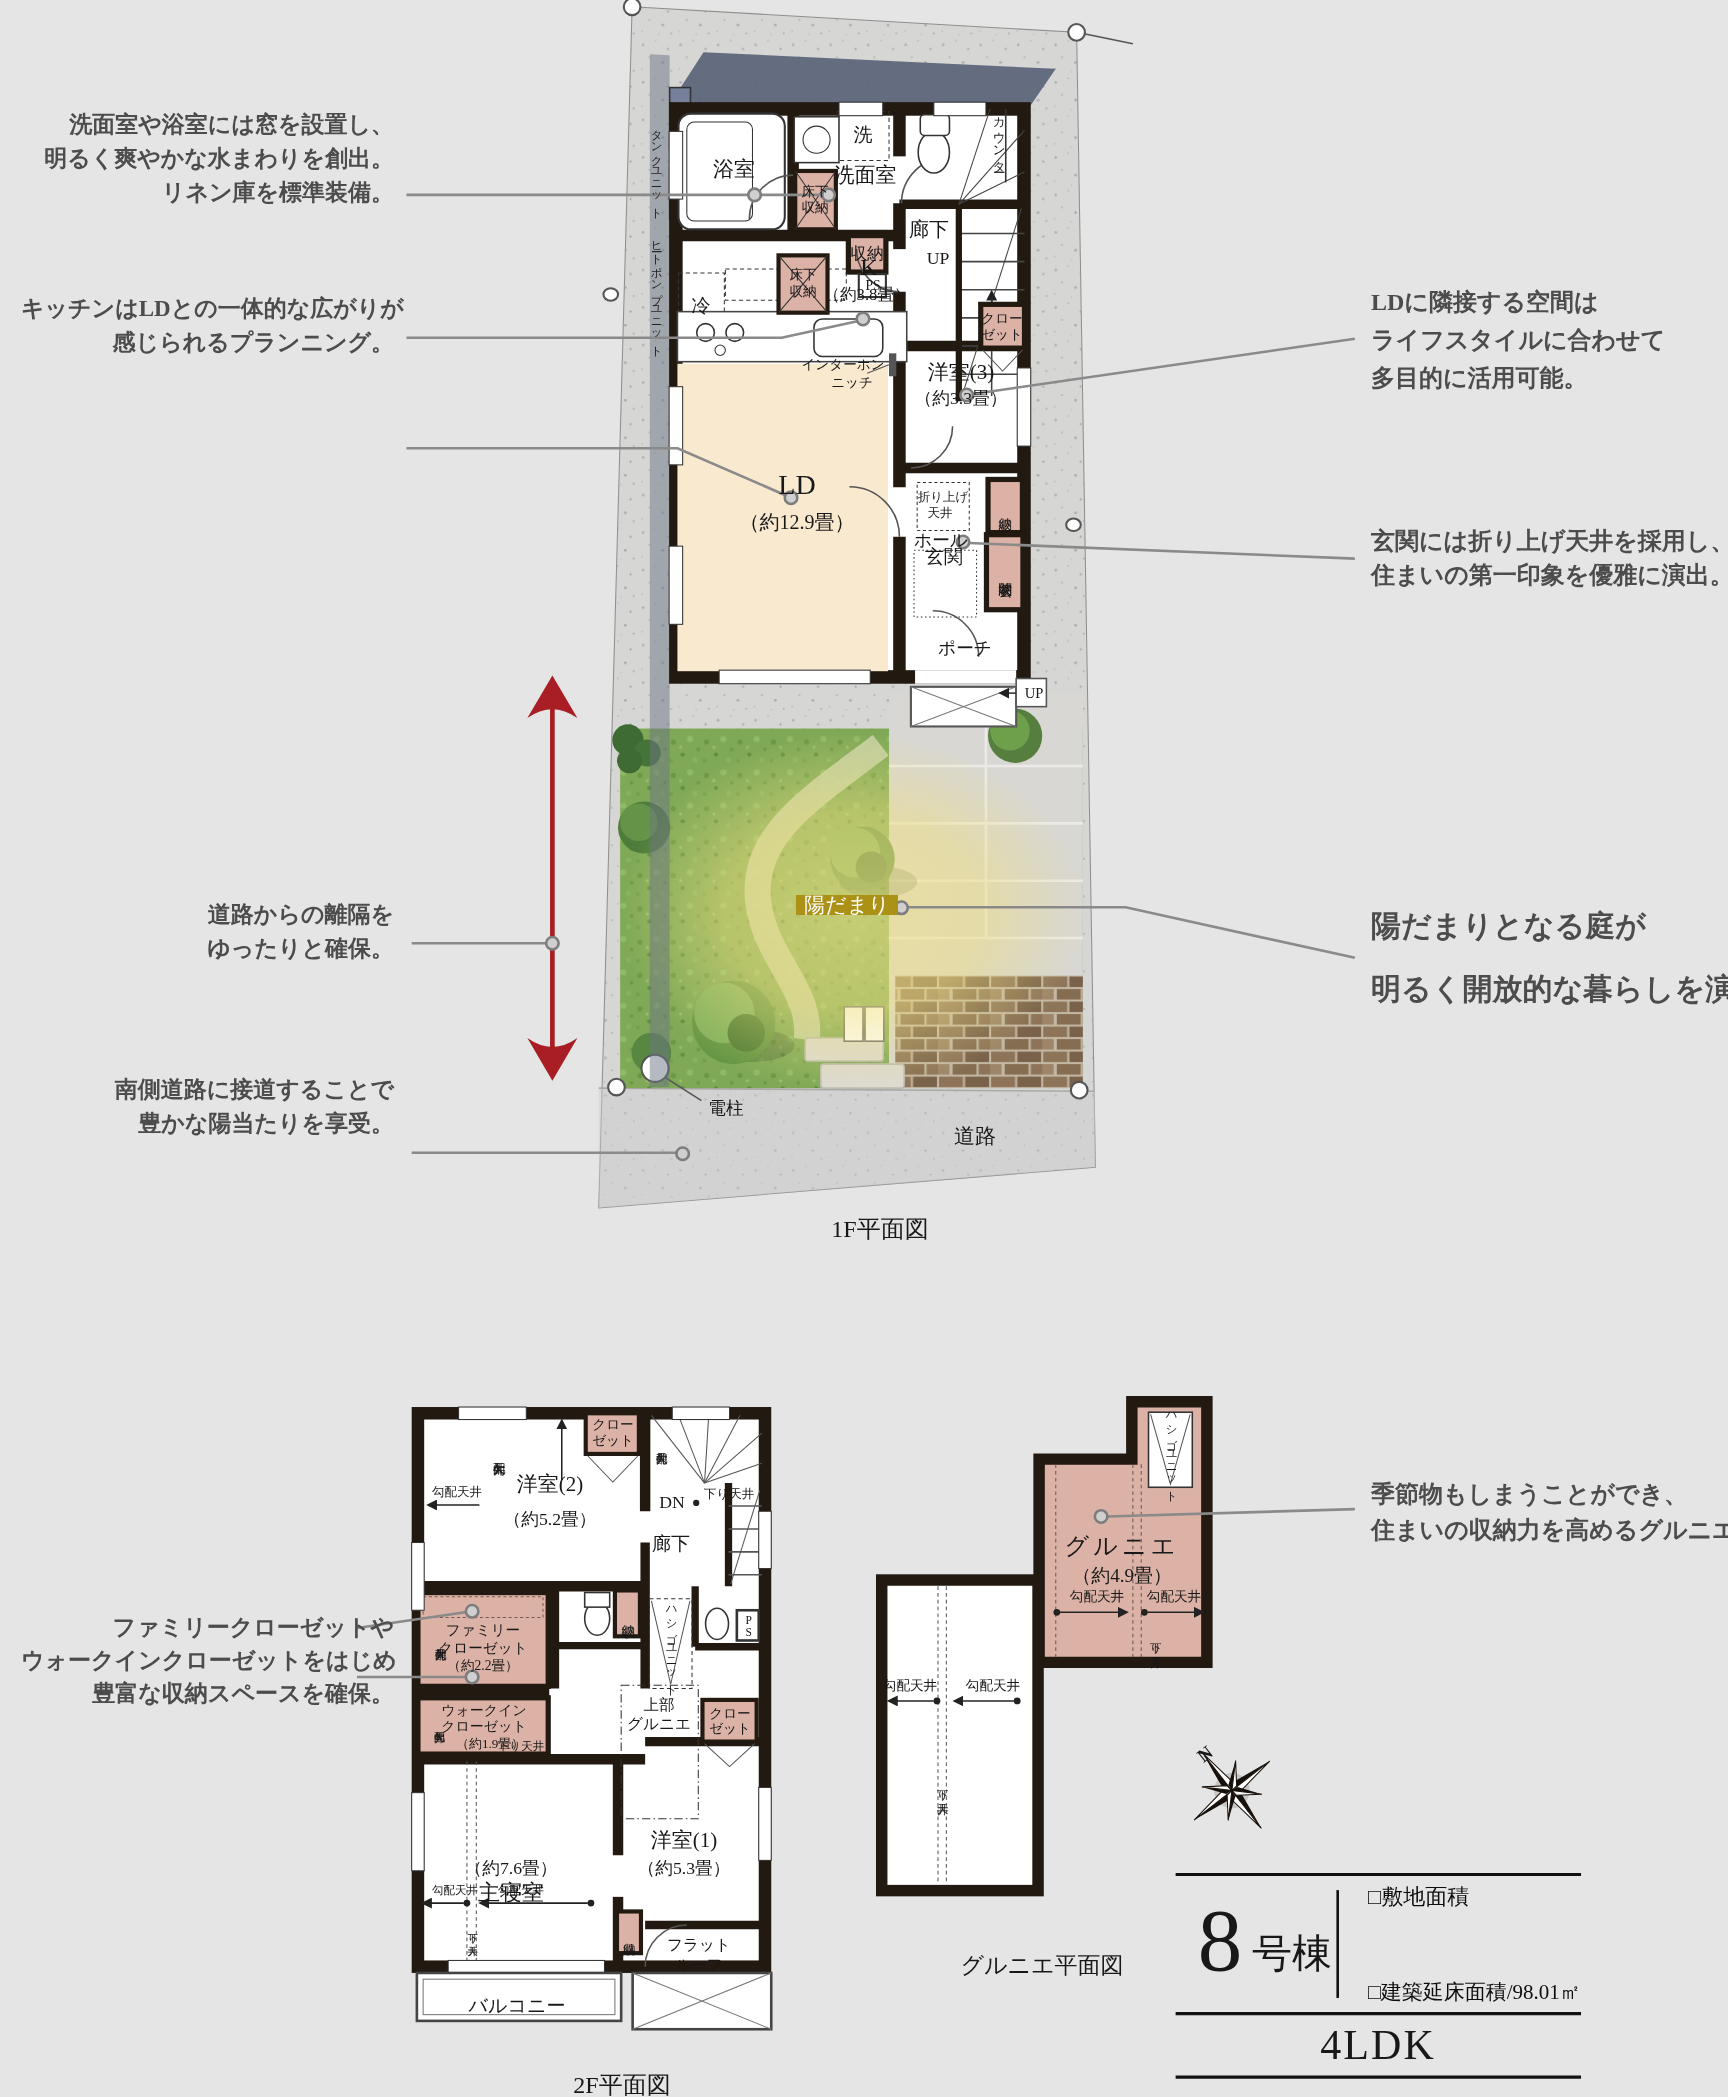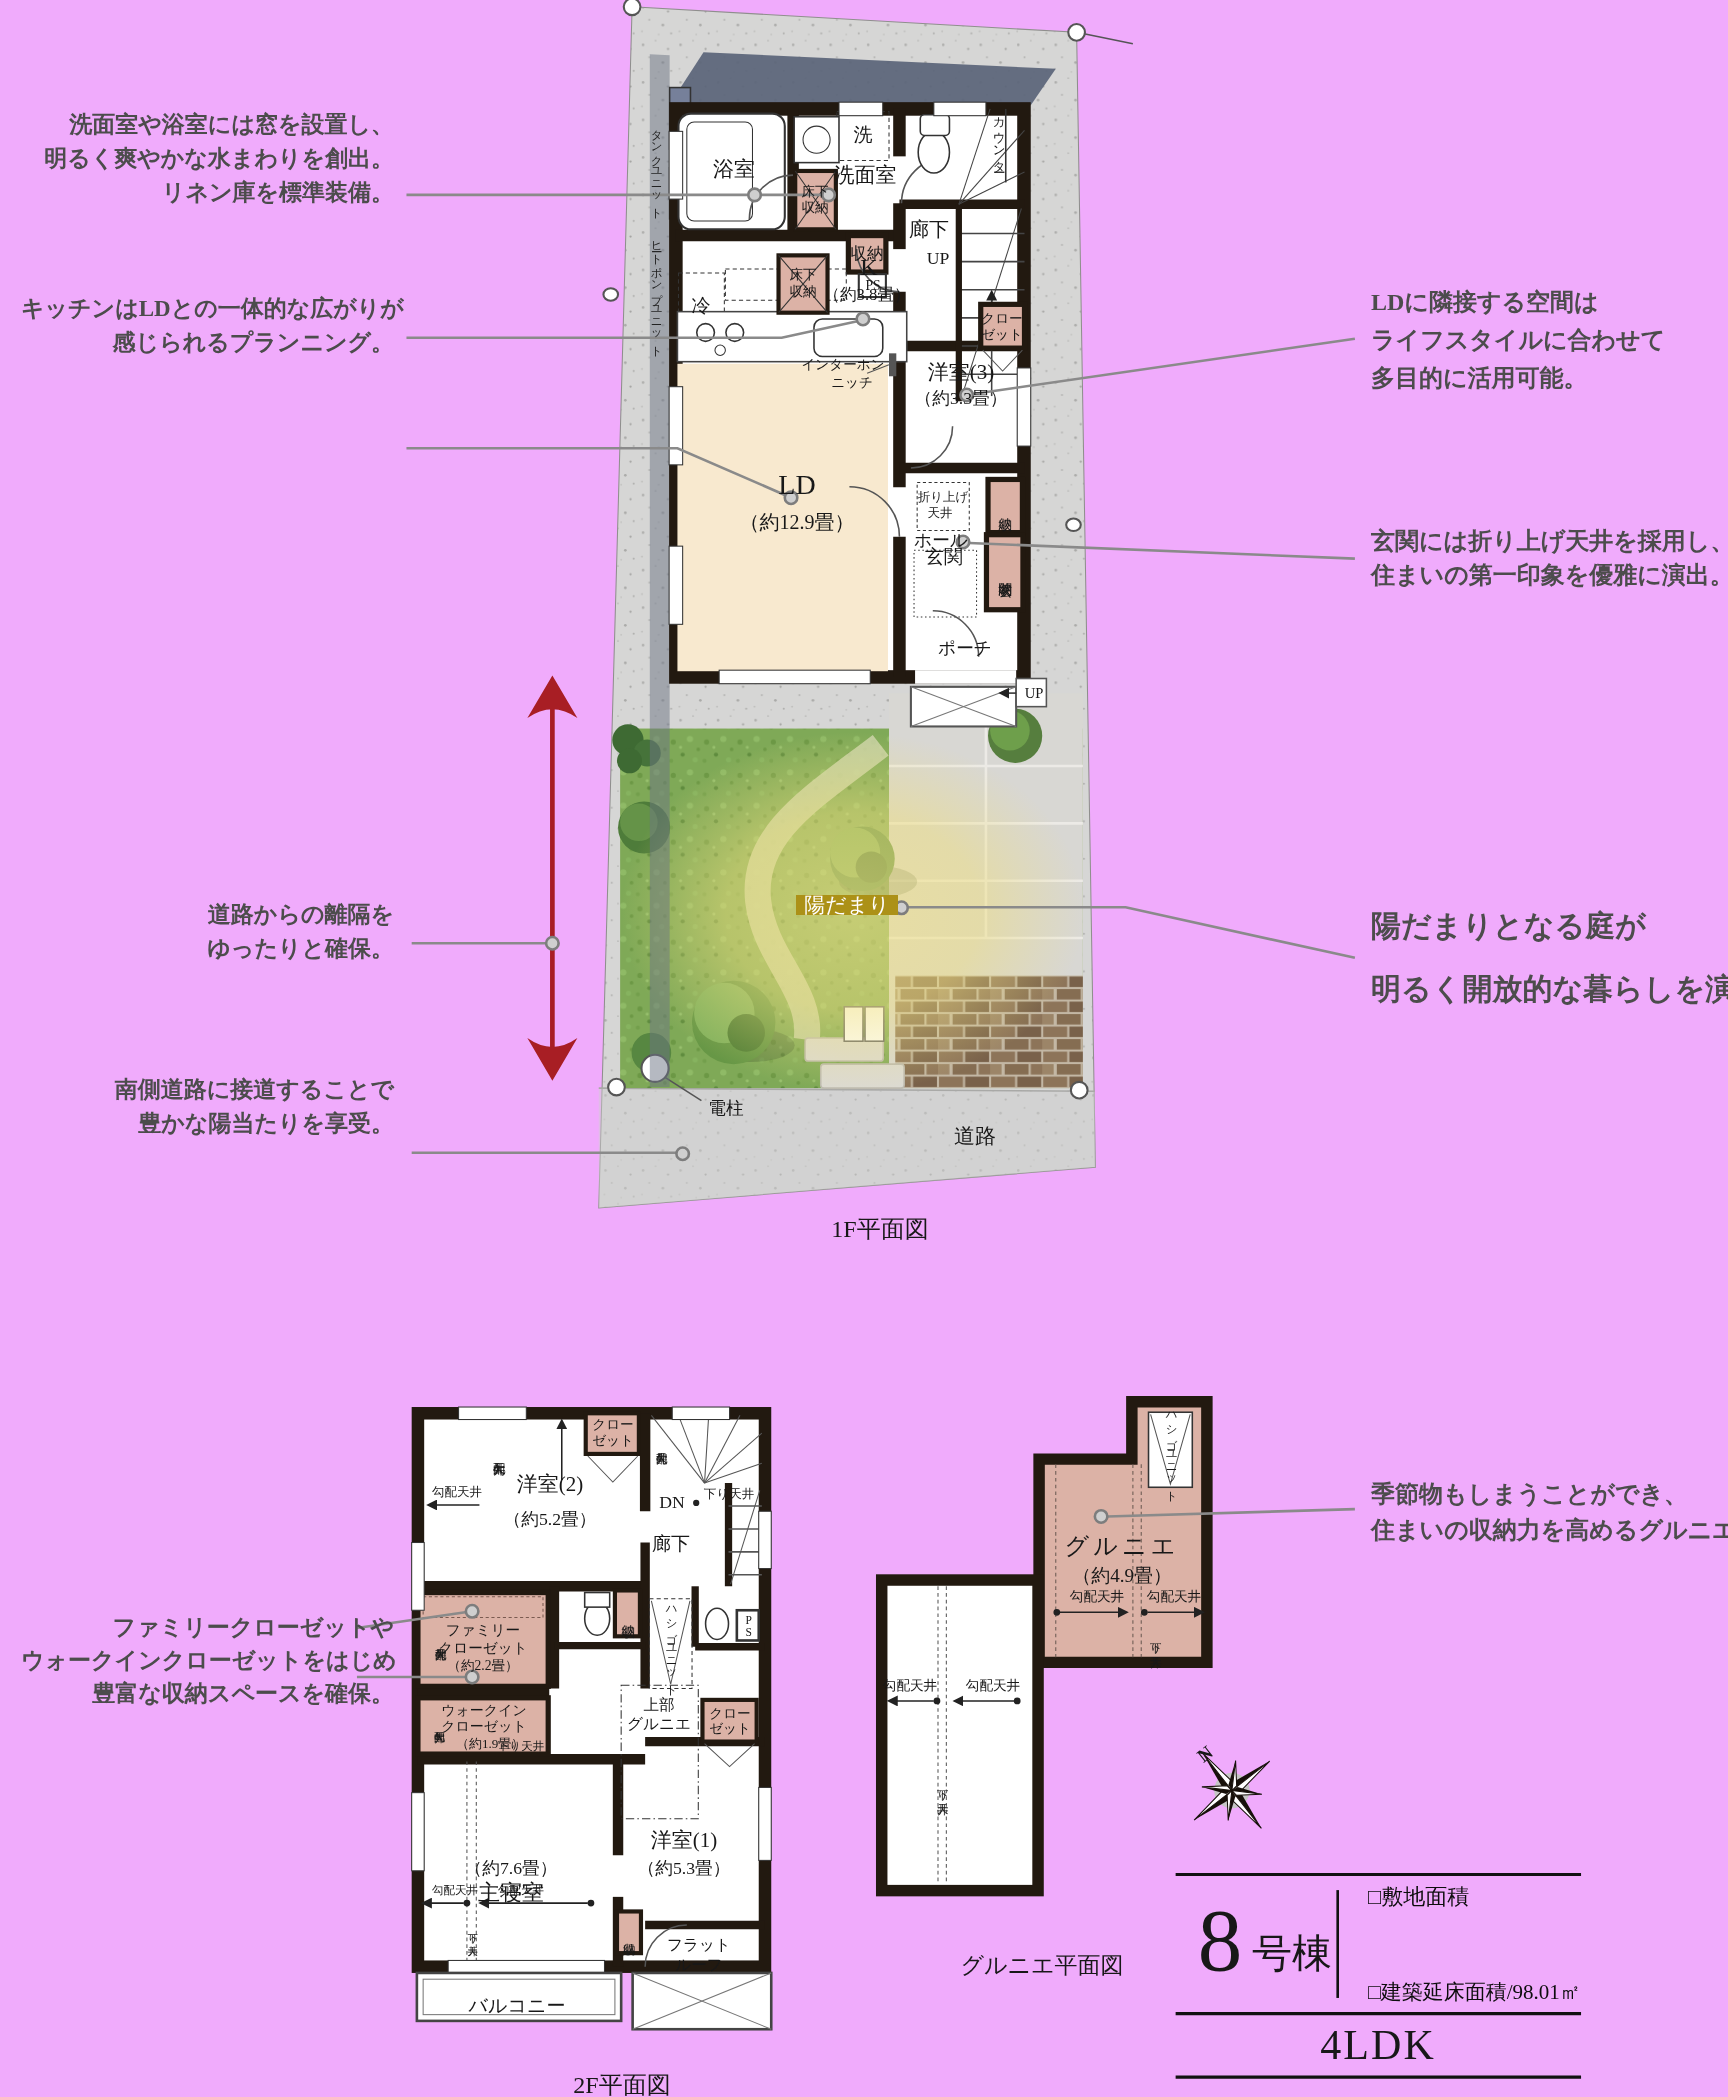--- a/index.html
+++ b/index.html
@@ -1,16 +1,16 @@
 <!DOCTYPE html>
 <html style="font-size:8.3px"><head>
 <meta charset="utf-8">
 <style>
   html,body{margin:0;padding:0;background:#fff;}
-  .canvas{position:relative;width:1728px;height:2097px;background:#f0abfc;overflow:hidden;
+  .canvas{position:relative;width:1728px;height:2097px;background:#e5e5e5;overflow:hidden;
           font-family:"Liberation Serif","DejaVu Serif",serif;}
   .bg{position:absolute;left:0;top:0;}
   
   .pl{position:absolute;transform:translate(-50%,-50%);white-space:nowrap;color:#181818;line-height:1;}
   .v{writing-mode:vertical-rl;text-orientation:upright;}
   
   .ann{position:absolute;color:#4c4c4c;font-weight:600;white-space:nowrap;}
   .ann.l{left:21px;width:373px;text-align:right;}
   .ann.r{left:1371px;text-align:left;}
   .badge{position:absolute;background:#ac9117;color:#fff;display:flex;align-items:center;justify-content:center;}

